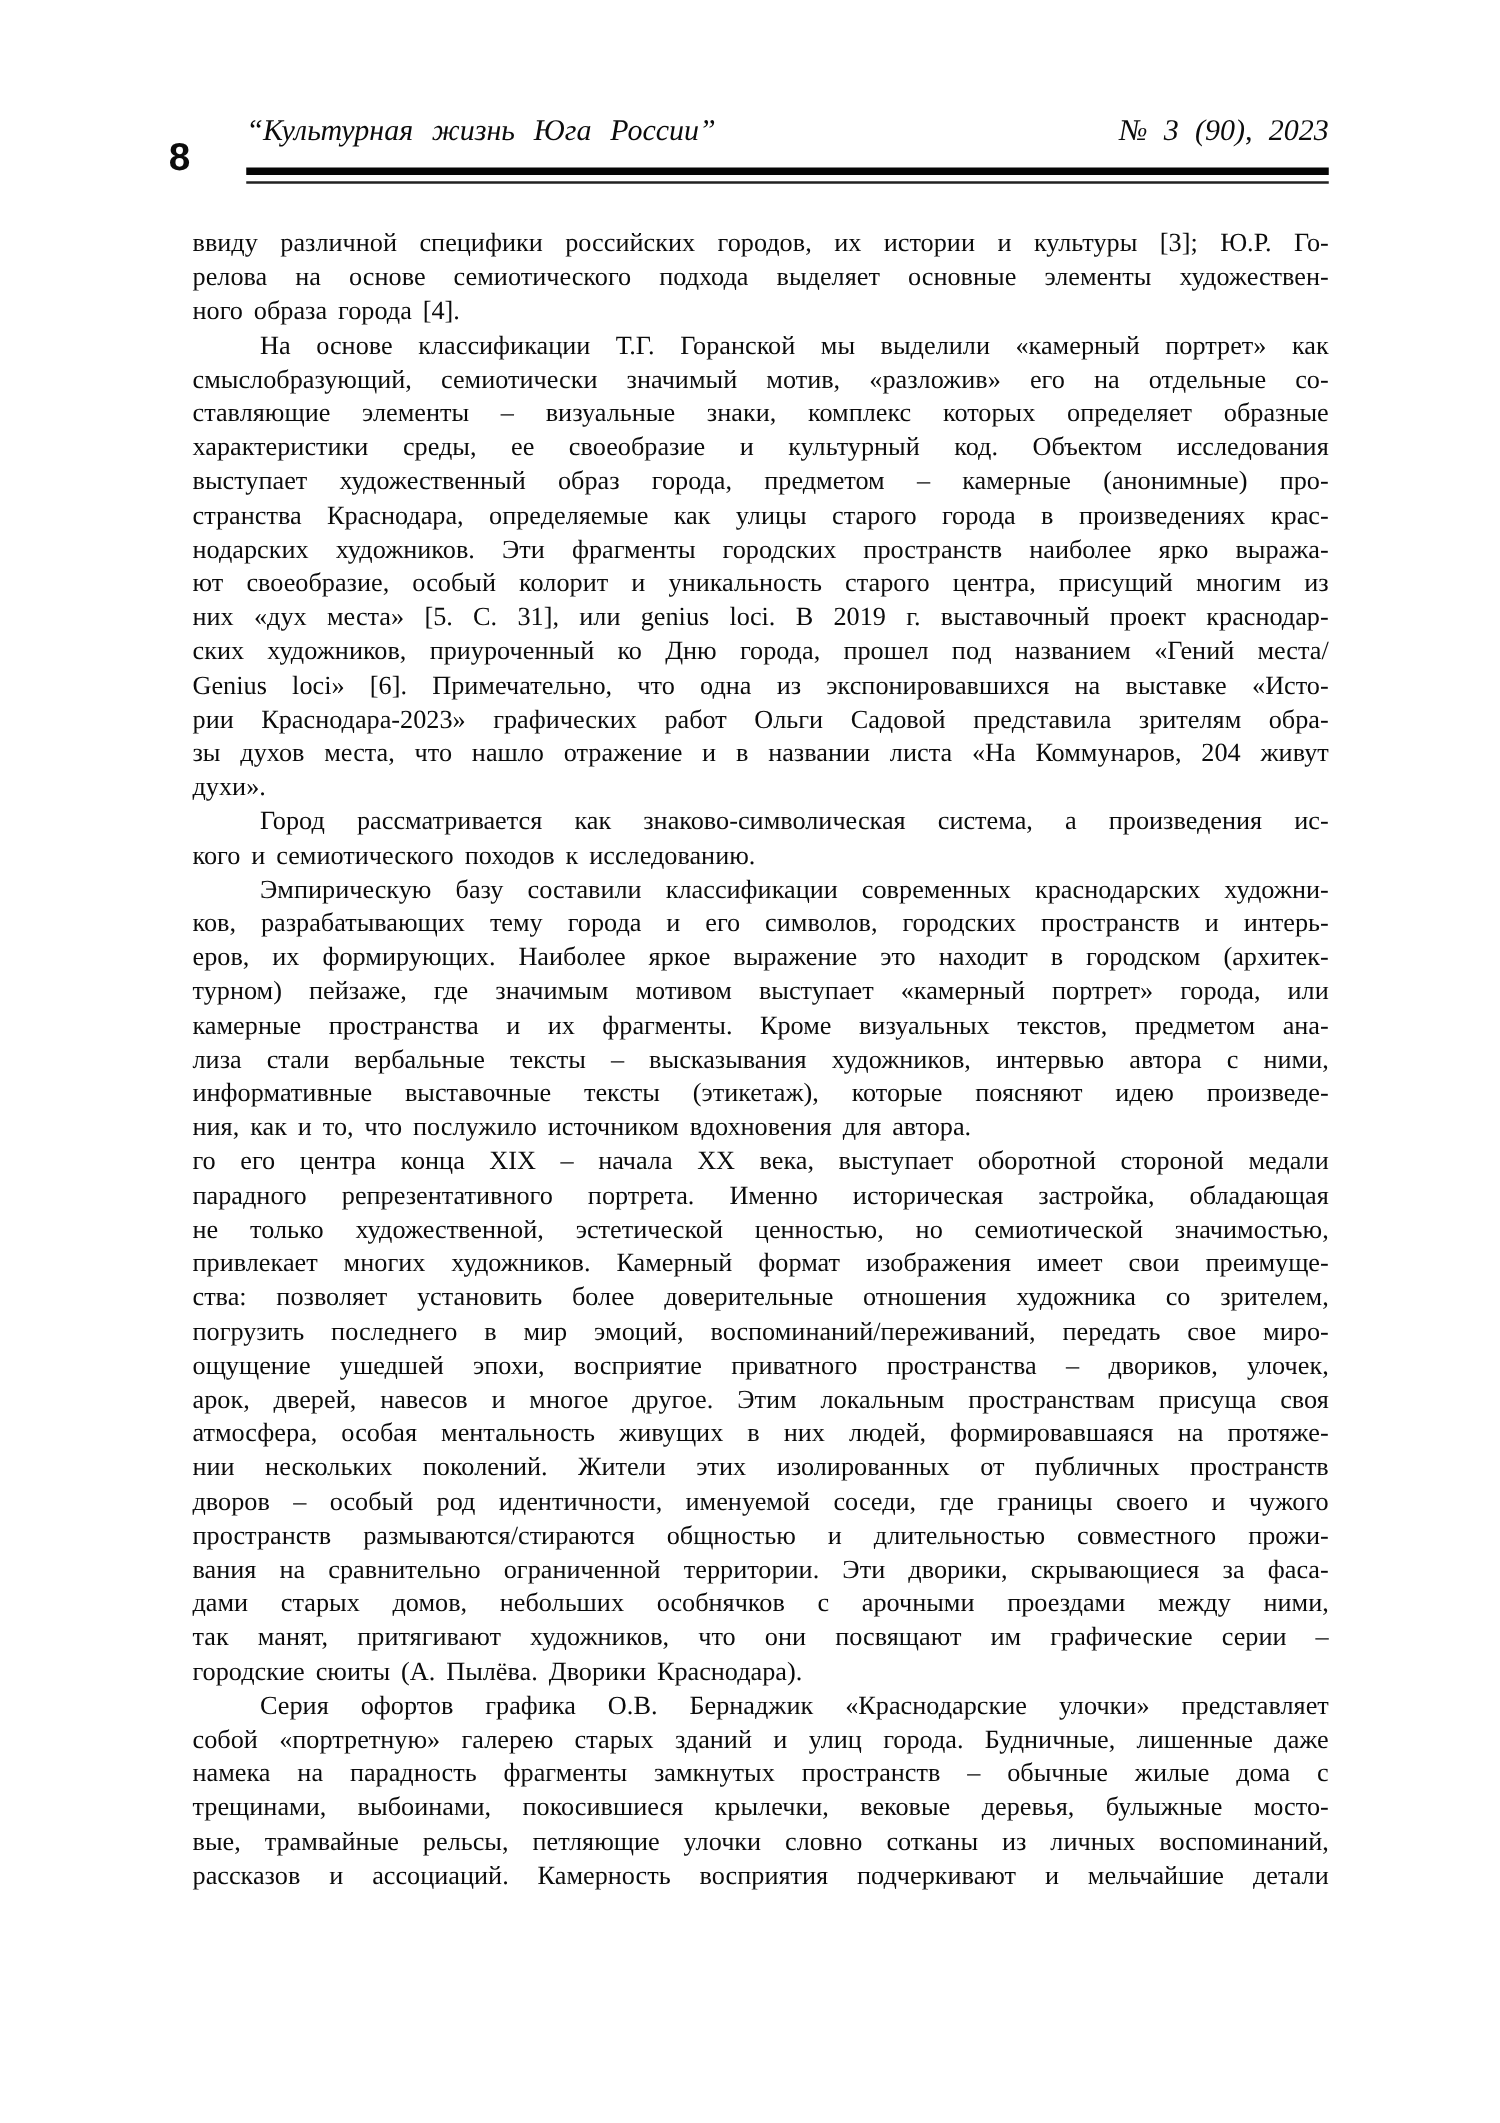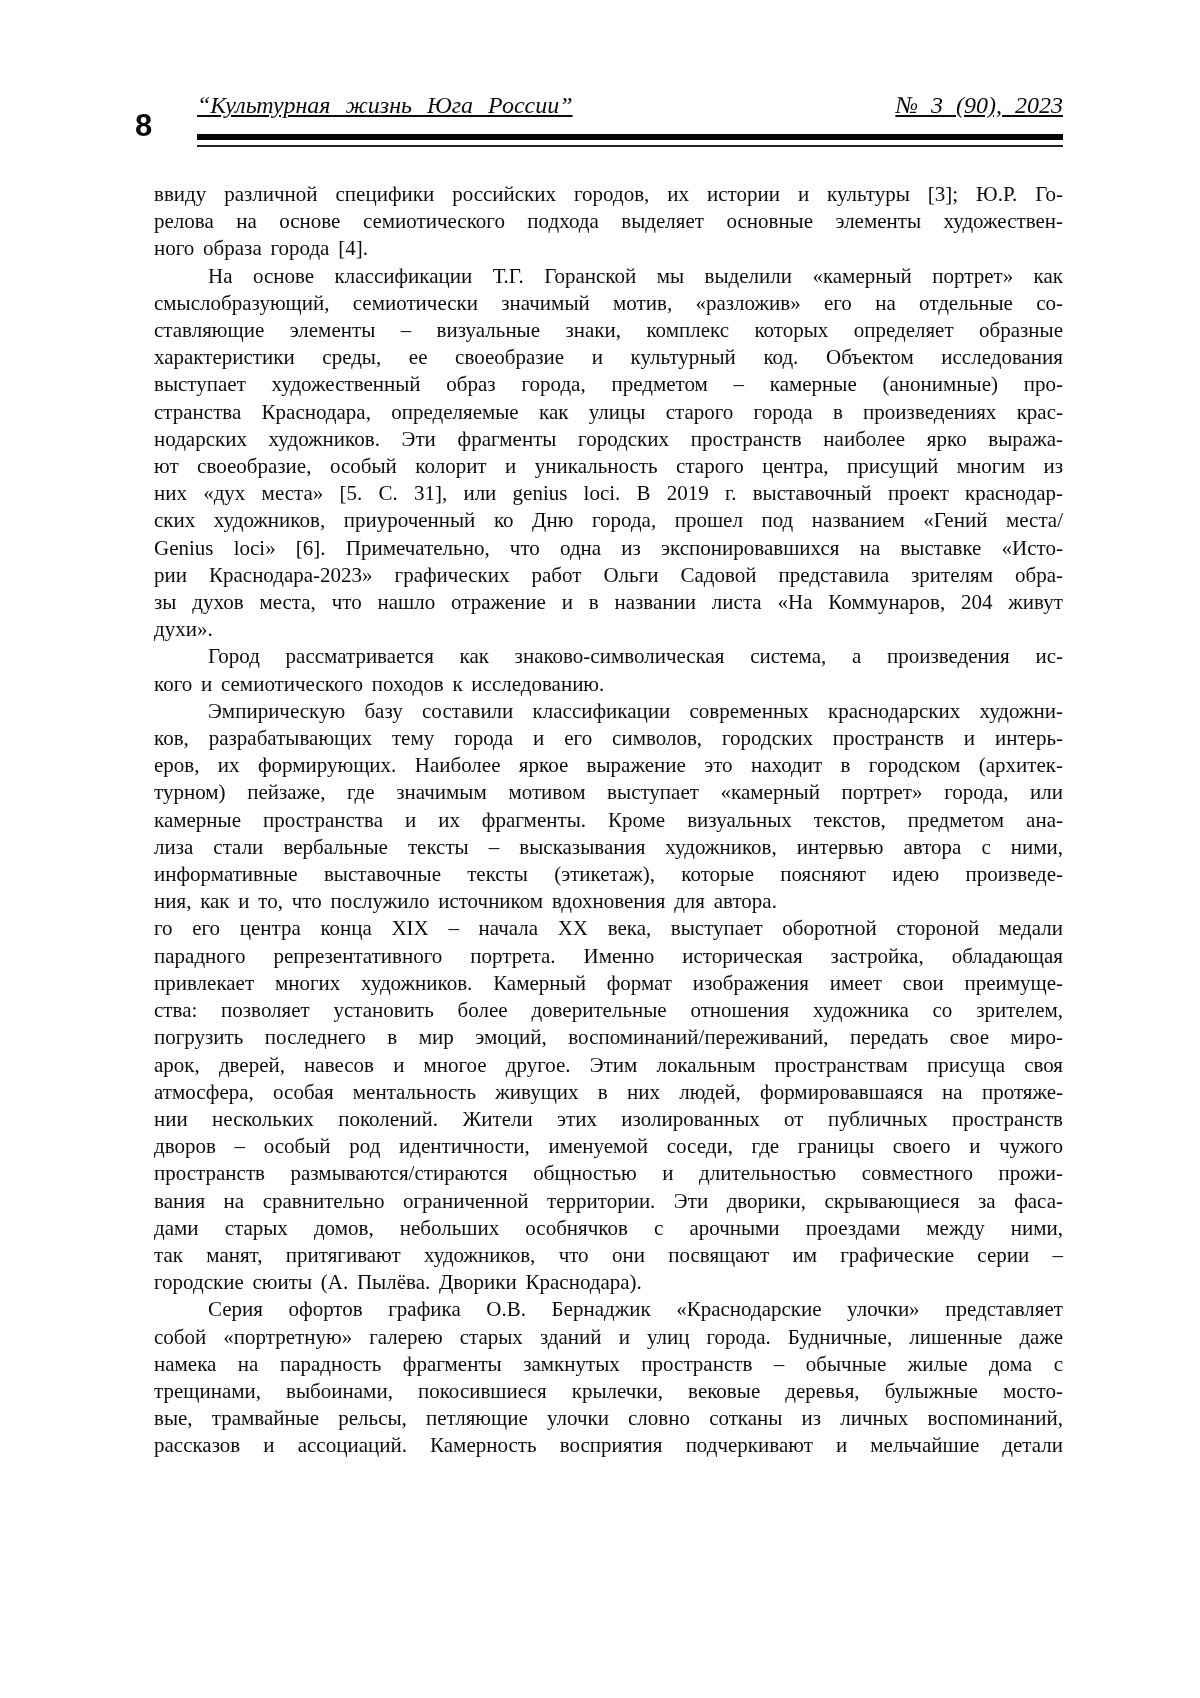--- a/index.html
+++ b/index.html
@@ -31,21 +31,20 @@
     left: 197px;
     top: 90px;
     width: 866px;
     display: flex;
     justify-content: space-between;
     align-items: baseline;
     font-style: italic;
     font-size: 24px;
     line-height: 30px;
     white-space: nowrap;
-    text-decoration: underline;
   }
   .journal-title { word-spacing: 9px; }
   .issue { word-spacing: 7px; }
   .header-rule {
     position: absolute;
     left: 197px;
     top: 134px;
     width: 866px;
     height: 5px;
     border-top: 6px solid #060606;
@@ -113,23 +112,25 @@
         <div class="line">еров, их формирующих. Наиболее яркое выражение это находит в городском (архитек-</div>
         <div class="line">турном) пейзаже, где значимым мотивом выступает «камерный портрет» города, или</div>
         <div class="line">камерные пространства и их фрагменты. Кроме визуальных текстов, предметом ана-</div>
         <div class="line">лиза стали вербальные тексты – высказывания художников, интервью автора с ними,</div>
         <div class="line">информативные выставочные тексты (этикетаж), которые поясняют идею произведе-</div>
         <div class="line align-left">ния, как и то, что послужило источником вдохновения для автора.</div>
       </div>
       <div>
         <div class="line">го его центра конца XIX – начала XX века, выступает оборотной стороной медали</div>
         <div class="line">парадного репрезентативного портрета. Именно историческая застройка, обладающая</div>
+        <div class="line">не только художественной, эстетической ценностью, но семиотической значимостью,</div>
         <div class="line">привлекает многих художников. Камерный формат изображения имеет свои преимуще-</div>
         <div class="line">ства: позволяет установить более доверительные отношения художника со зрителем,</div>
         <div class="line">погрузить последнего в мир эмоций, воспоминаний/переживаний, передать свое миро-</div>
+        <div class="line">ощущение ушедшей эпохи, восприятие приватного пространства – двориков, улочек,</div>
         <div class="line">арок, дверей, навесов и многое другое. Этим локальным пространствам присуща своя</div>
         <div class="line">атмосфера, особая ментальность живущих в них людей, формировавшаяся на протяже-</div>
         <div class="line">нии нескольких поколений. Жители этих изолированных от публичных пространств</div>
         <div class="line">дворов – особый род идентичности, именуемой соседи, где границы своего и чужого</div>
         <div class="line">пространств размываются/стираются общностью и длительностью совместного прожи-</div>
         <div class="line">вания на сравнительно ограниченной территории. Эти дворики, скрывающиеся за фаса-</div>
         <div class="line">дами старых домов, небольших особнячков с арочными проездами между ними,</div>
         <div class="line">так манят, притягивают художников, что они посвящают им графические серии –</div>
         <div class="line align-left">городские сюиты (А. Пылёва. Дворики Краснодара).</div>
       </div>

